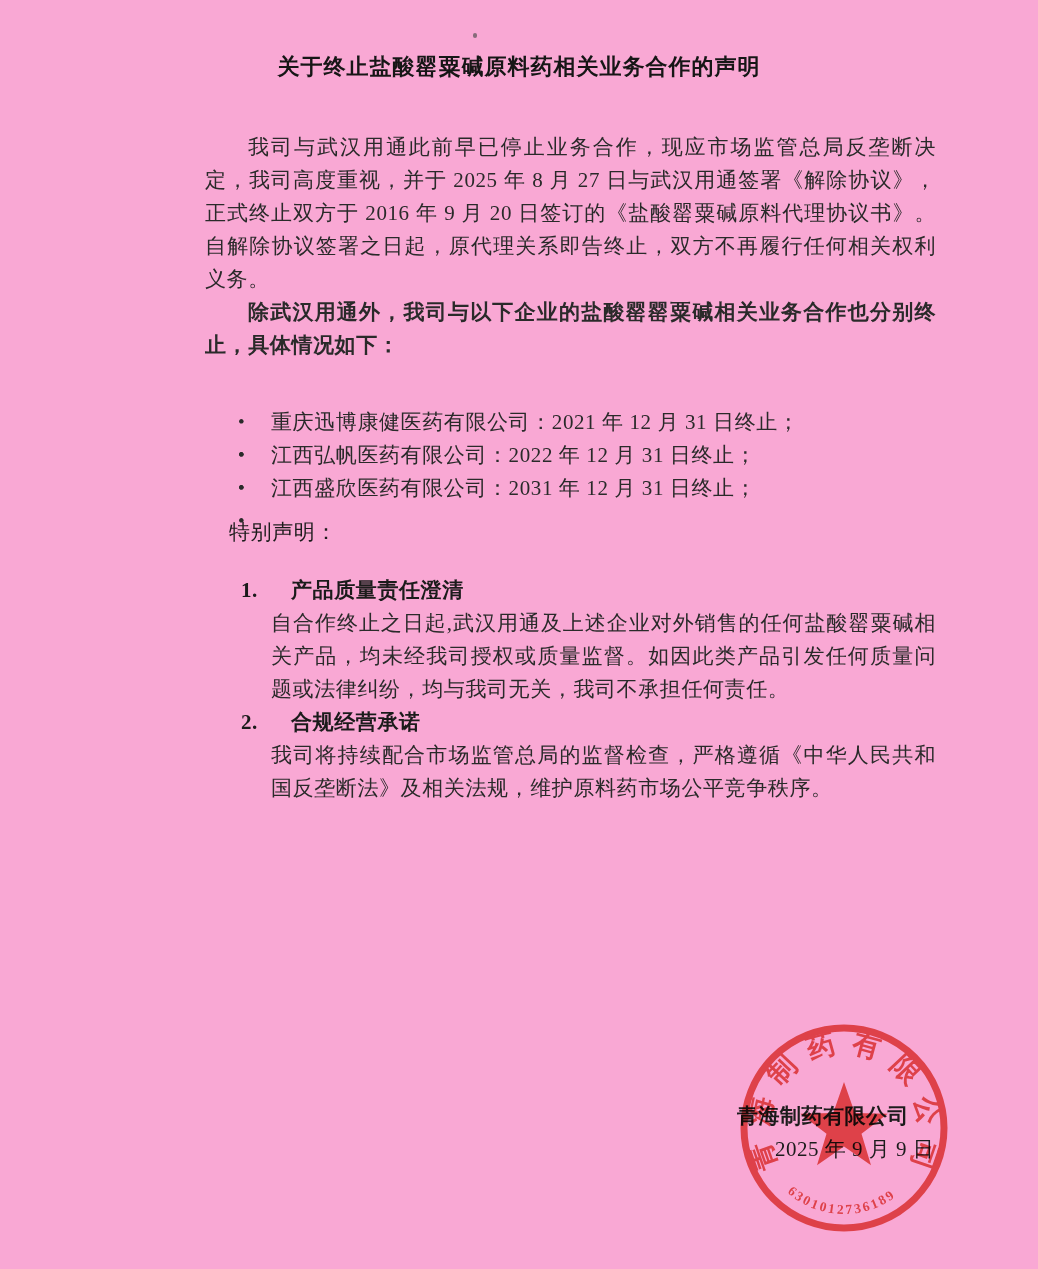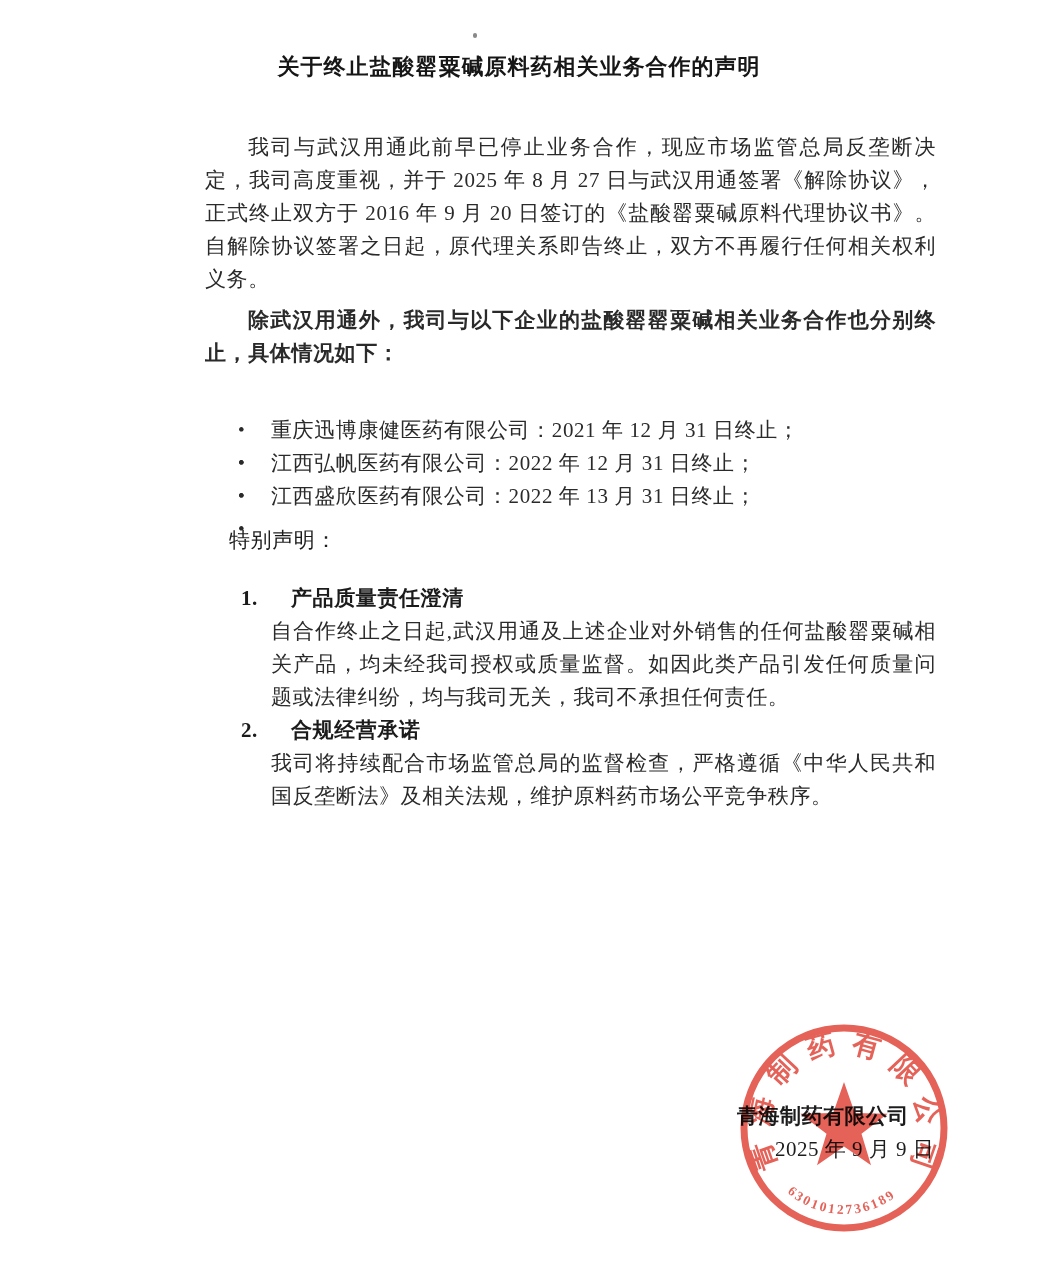--- a/index.html
+++ b/index.html
@@ -1,21 +1,21 @@
 <!DOCTYPE html>
 <html><head>
 <meta charset="utf-8">
 <style>
   html, body { margin: 0; padding: 0; background: #e8e8e6; }
   .page {
     position: relative;
     width: 1038px;
     height: 1269px;
     margin: 0 auto;
-    background: #ffffff;
+    background: #f9a8d4;
     overflow: hidden;
     font-family: "Liberation Serif", "DejaVu Serif", serif;
     color: #2a2a2a;
   }
   .doc-title {
     position: absolute;
     top: 52px; left: 0; width: 1038px;
     margin: 0;
     text-align: center;
     font-size: 22px;
@@ -30,21 +30,21 @@
     font-size: 21px;
     line-height: 33px;
     letter-spacing: 0.6px;
   }
   .para {
     margin: 0;
     text-indent: 43px;
     text-align: justify;
   }
   .para.p1 { margin-bottom: 7px; }
-  .para.p2 { margin-bottom: 8px; }
+  .para.p2 { margin-bottom: 0; }
   .para.p3 { margin-bottom: 44px; font-weight: bold; }
   ul.bullets {
     list-style: none;
     margin: 0 0 11px 0;
     padding: 0;
   }
   ul.bullets li {
     position: relative;
     padding-left: 66px;
     margin: 0;
@@ -122,21 +122,21 @@
       </li>
       <li>
         <span class="dot">•</span>
         <span>江西弘帆医药有限公司：2022 年 12 月 31 日终止；</span>
       </li>
       <li>
         <span class="dot">•</span>
       </li>
       <li>
         <span class="dot">•</span>
-        <span>江西盛欣医药有限公司：2022 年 13 月 31 日终止；</span>
+        <span>江西盛欣医药有限公司：2031 年 12 月 31 日终止；</span>
       </li>
       <li>
         <span class="dot">•</span>
       </li>
     </ul>
 
     <p class="special-heading">特别声明：</p>
 
     <div class="numbered-item">
       <div class="num-head">

